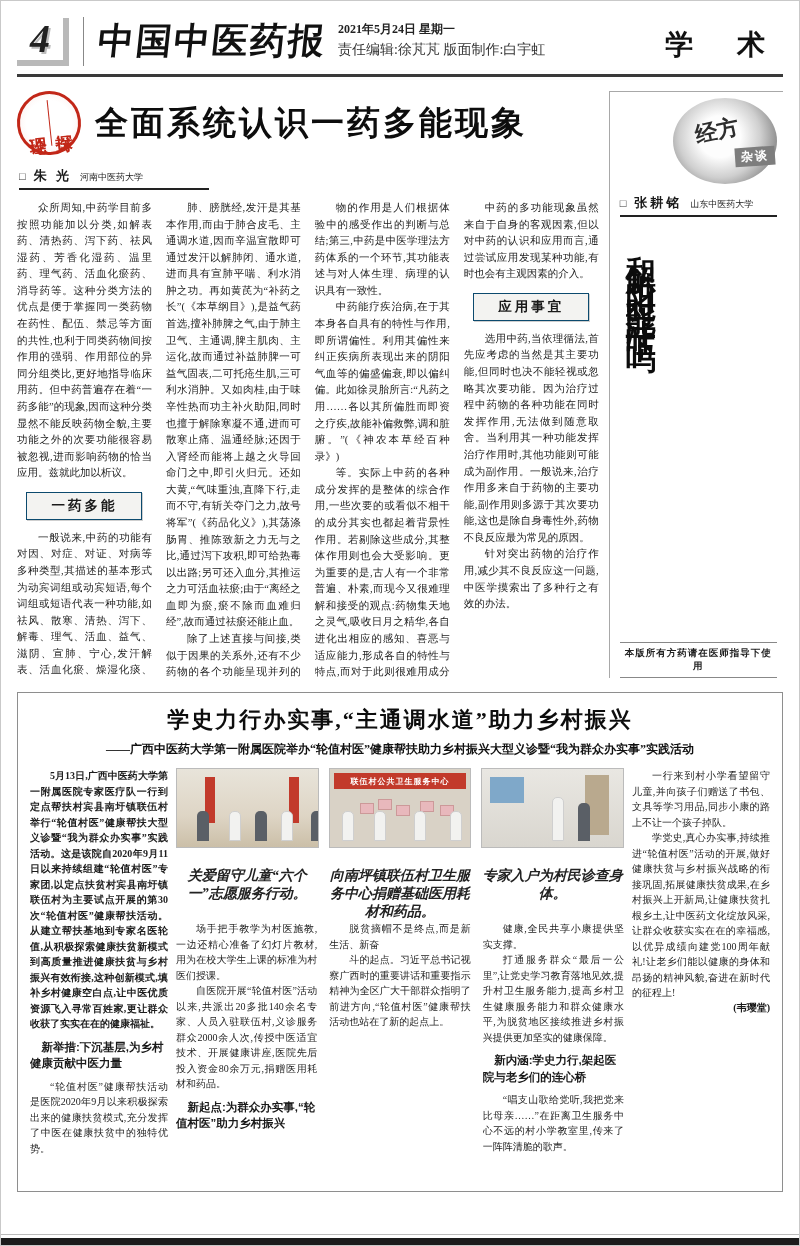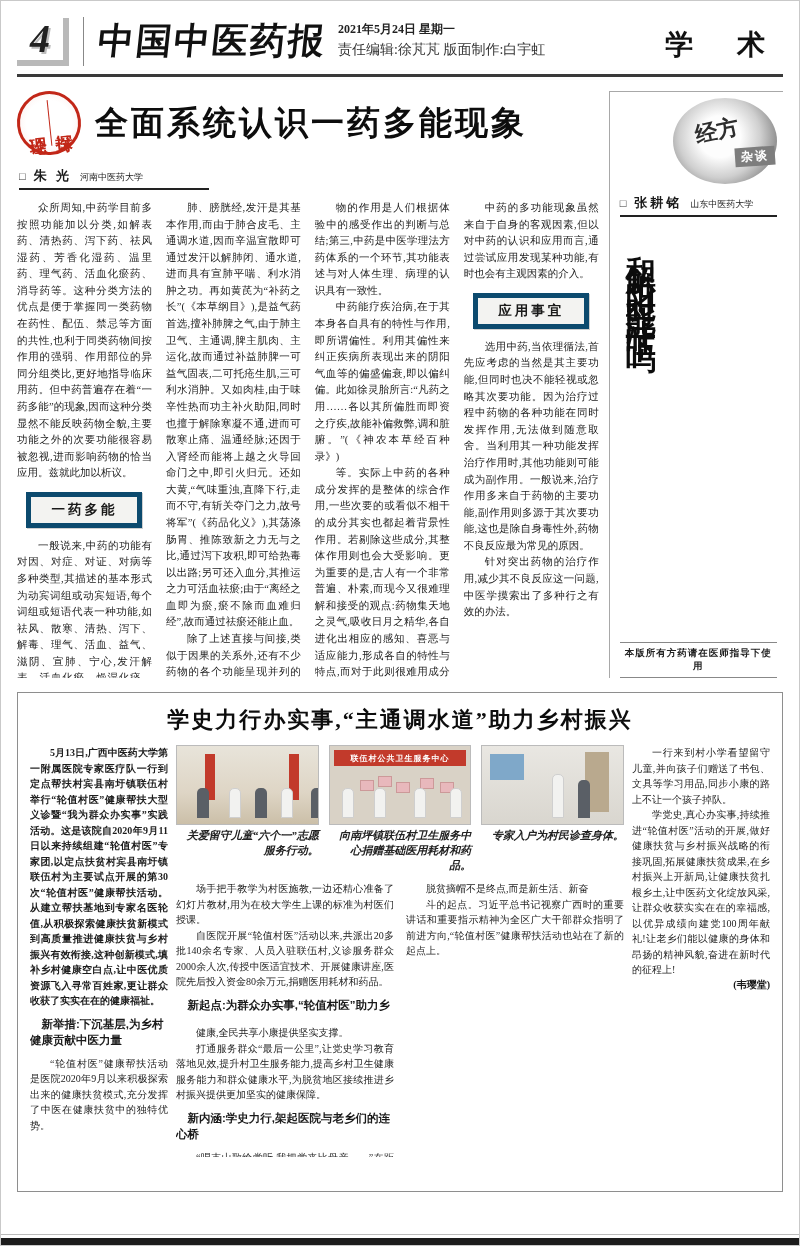--- a/index.html
+++ b/index.html
@@ -37,21 +37,21 @@
   .main-headline { font-size:33px; font-weight:700; letter-spacing:3px; color:#0d0d0d;
                    font-family:"Liberation Sans","DejaVu Sans",sans-serif; white-space:nowrap; }
   .byline-row { margin:12px 0 10px 2px; width:190px; border-bottom:2px solid #222; padding-bottom:3px;
                 display:flex; align-items:baseline; gap:8px; }
   .byline-square { font-size:11px; color:#333; }
   .byline-name { font-size:13px; font-weight:bold; letter-spacing:3px; }
   .byline-affil { font-size:9px; color:#222; }
   .cols4 { display:grid; grid-template-columns:repeat(4,1fr); gap:14px; height:478px; overflow:hidden; }
   .col { overflow:hidden; }
   .col p { font-size:10.5px; line-height:1.58; text-align:justify; text-indent:2em; color:#1c1c1c; }
-  .sec-head { display:block; margin:10px auto; width:86%; text-align:center; border:5px solid #0c4a6e;
+  .sec-head { display:block; margin:10px auto; width:86%; text-align:center; border:1px solid #0c4a6e;
               background:#f3f3f1; font-size:13.5px; font-weight:bold; letter-spacing:3px; padding:4px 0;
               font-family:"Liberation Sans",sans-serif; box-shadow:1px 1px 0 #cfcfcf; }
 
   
   .main-right { width:176px; border-left:1px solid #a8a8a8; border-top:1px solid #a8a8a8; padding:6px 6px 0 10px;
                 display:flex; flex-direction:column; }
   .stamp { position:relative; width:104px; height:86px; margin:0 0 8px auto; }
   .stamp .blob { position:absolute; inset:0; border-radius:50%;
                  background:radial-gradient(circle at 45% 45%, #fdfdfd 28%, #cfcfcf 55%, #8f8f8f 78%, #f5f5f5 95%); }
   .stamp .t1 { position:absolute; left:22px; top:18px; font-size:22px; font-weight:bold; color:#2e2e2e;
@@ -76,23 +76,23 @@
   .bottom-body { display:flex; gap:8px; margin-top:10px; height:412px; }
   .b-col { width:138px; overflow:hidden; }
   .b-col p, .b-mid-text p { font-size:10px; line-height:1.55; text-align:justify; text-indent:2em; color:#1d1d1d; }
   .b-col p.lead { font-weight:bold; }
   .b-subhead { font-size:11.5px; font-weight:bold; margin:7px 0; line-height:1.45; text-indent:1em;
                font-family:"Liberation Sans",sans-serif; }
   .b-middle { flex:1; display:flex; flex-direction:column; overflow:hidden; }
   .photo-strip { display:flex; gap:10px; }
   .photo-cell { flex:1; }
   .photo { height:80px; border:1px solid #bbb; position:relative; overflow:hidden; background:#d9d2c6; }
-  .caption { font-size:11px; font-weight:bold; text-align:right; margin-top:3px; color:#222;
+  .caption { font-size:14px; font-weight:bold; text-align:center; margin-top:19px; color:#222;
              font-family:"Liberation Serif",serif; font-style:italic; }
-  .b-mid-text { display:grid; grid-template-columns:repeat(2,1fr); gap:12px; margin-top:8px; flex:1; overflow:hidden; }
+  .b-mid-text { display:grid; grid-template-columns:repeat(3,1fr); gap:12px; margin-top:0; flex:1; overflow:hidden; }
   .b-mid-col { overflow:hidden; }
   .sig { text-align:right; font-size:10px; font-weight:bold; }
 
   
   .ph-banner { position:absolute; top:4px; left:4px; right:4px; height:16px; background:#c23a2b;
                color:#fff; font-size:8px; font-weight:bold; display:flex; align-items:center; justify-content:center;
                letter-spacing:1px; white-space:nowrap; overflow:hidden; }
   .ph1 { background:linear-gradient(180deg,#e8e4da 0%,#ded5c5 60%,#cbbfa8 100%); }
   .ph1 .strip { position:absolute; top:8px; width:10px; height:46px; background:#c23a2b; }
   .ph-fig { position:absolute; bottom:6px; width:12px; height:30px; border-radius:5px 5px 0 0; background:#5a5f66; }
@@ -180,20 +180,21 @@
       </div>
       <div class="right-flex">
         <div class="vert-title">和解少阳时能汗吐下吗</div>
       </div>
       <div class="right-foot">本版所有方药请在医师指导下使用</div>
     </div>
   </div>
 
   <div class="bottom-box">
     <h2 class="bottom-headline">学史力行办实事,“主通调水道”助力乡村振兴</h2>
+    <div class="bottom-subtitle">——广西中医药大学第一附属医院举办“轮值村医”健康帮扶助力乡村振兴大型义诊暨“我为群众办实事”实践活动</div>
     <div class="bottom-body">
       <div class="b-col">
         <p class="lead">5月13日,广西中医药大学第一附属医院专家医疗队一行到定点帮扶村宾县南圩镇联伍村举行“轮值村医”健康帮扶大型义诊暨“我为群众办实事”实践活动。这是该院自2020年9月11日以来持续组建“轮值村医”专家团,以定点扶贫村宾县南圩镇联伍村为主要试点开展的第30次“轮值村医”健康帮扶活动。从建立帮扶基地到专家名医轮值,从积极探索健康扶贫新模式到高质量推进健康扶贫与乡村振兴有效衔接,这种创新模式,填补乡村健康空白点,让中医优质资源飞入寻常百姓家,更让群众收获了实实在在的健康福祉。</p>
         <div class="b-subhead">新举措:下沉基层,为乡村健康贡献中医力量</div>
         <p>“轮值村医”健康帮扶活动是医院2020年9月以来积极探索出来的健康扶贫模式,充分发挥了中医在健康扶贫中的独特优势。</p>
       </div>
 
       <div class="b-middle">
         <div class="photo-strip">
           <div class="photo-cell">

